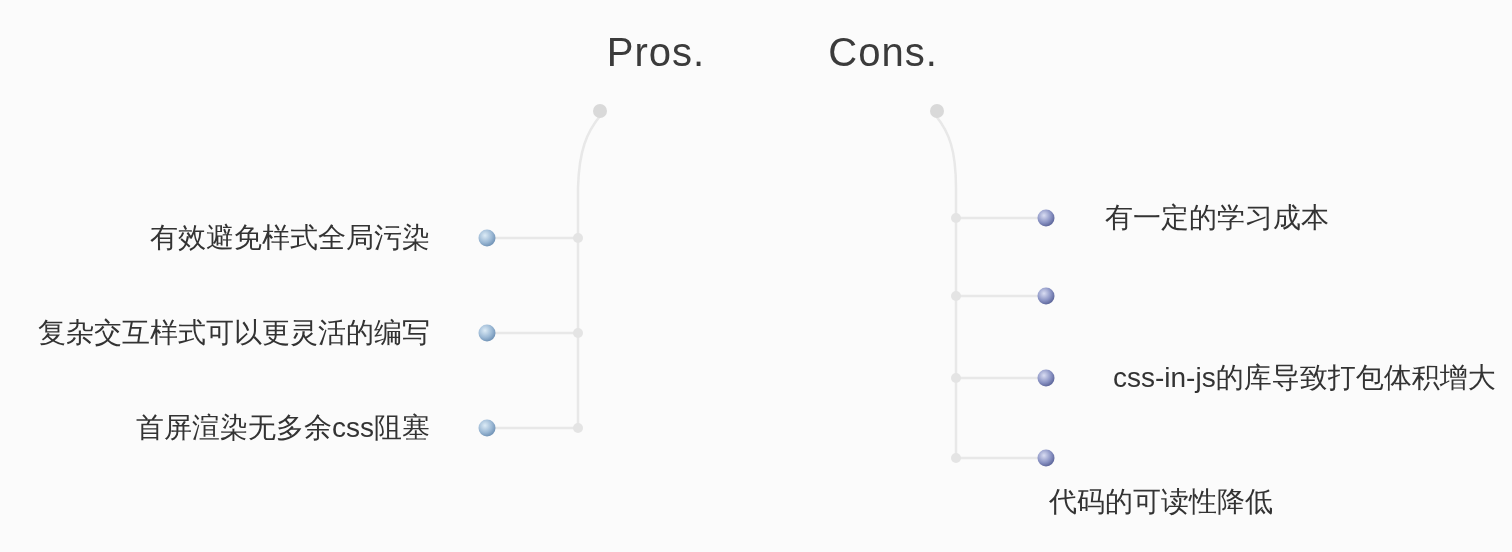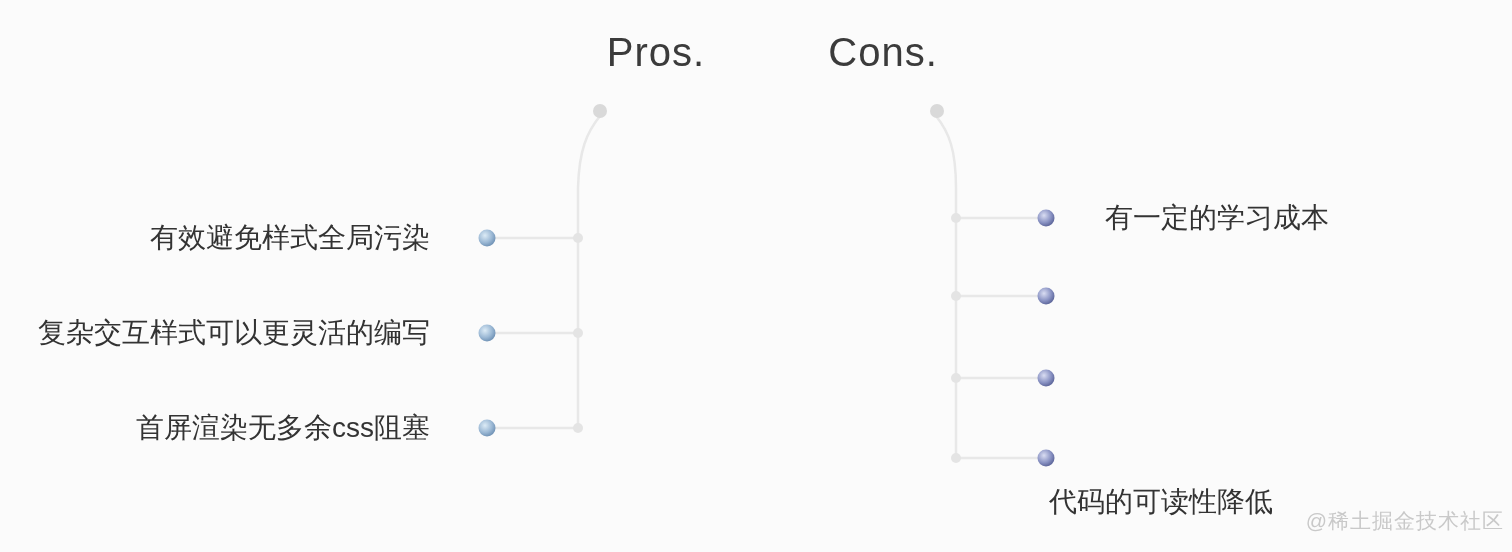--- a/index.html
+++ b/index.html
@@ -134,17 +134,17 @@
   </svg>
 
   <div id="pros-title" class="branch-title">Pros.</div>
   <div id="cons-title" class="branch-title">Cons.</div>
 
   <div id="pros-item-0" class="node-label pros-label">有效避免样式全局污染</div>
   <div id="pros-item-1" class="node-label pros-label">复杂交互样式可以更灵活的编写</div>
   <div id="pros-item-2" class="node-label pros-label">首屏渲染无多余css阻塞</div>
 
   <div id="cons-item-0" class="node-label cons-label">有一定的学习成本</div>
+  <div id="cons-item-2" class="node-label cons-label">css-in-js的库导致打包体积增大</div>
   <div id="cons-item-3" class="node-label cons-label">代码的可读性降低</div>
 
-  <div id="watermark">@稀土掘金技术社区</div>
 
 </div>
 
 </body></html>

